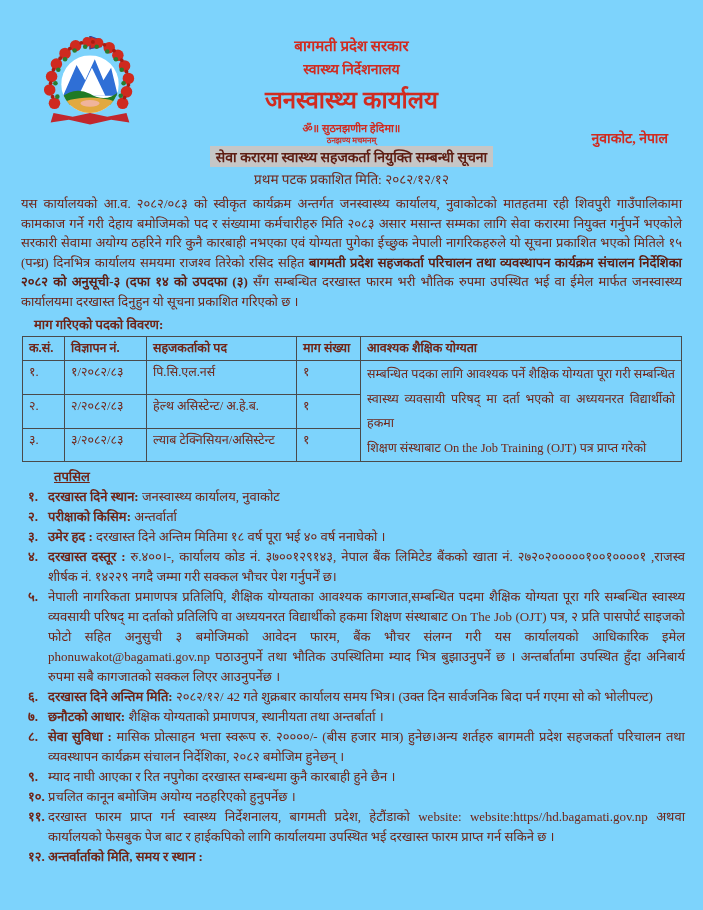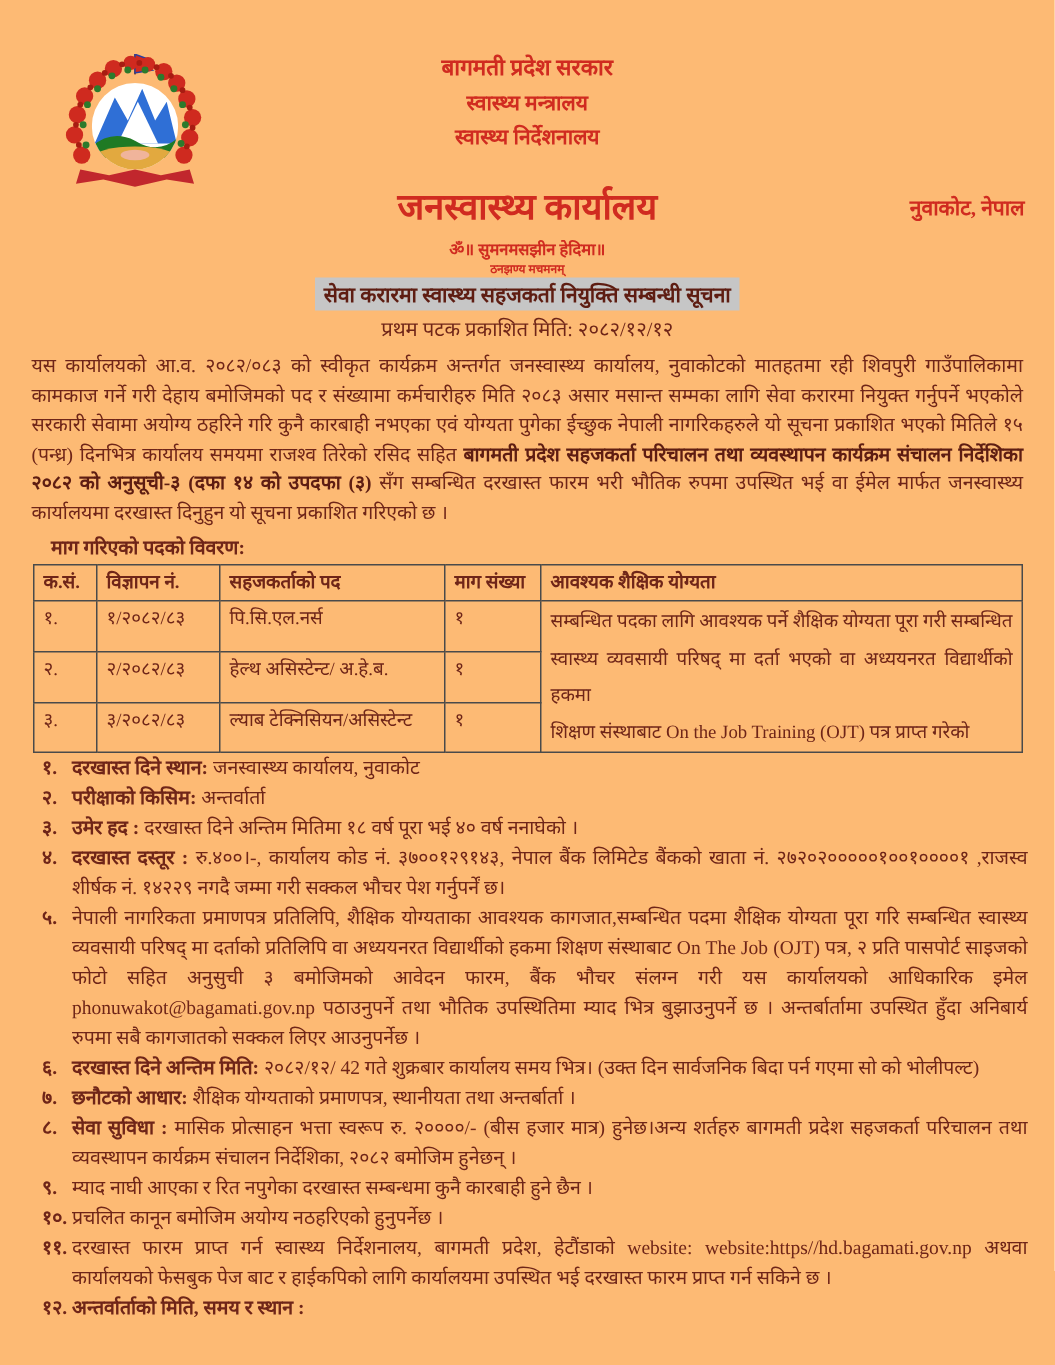--- a/index.html
+++ b/index.html
@@ -1,30 +1,30 @@
 <!DOCTYPE html>
 <html><head>
 <meta charset="utf-8">
 <style>
   html,body{margin:0;padding:0;}
   body{
     width:703px;height:910px;overflow:hidden;background:#ffffff;
     font-family:"Liberation Serif","DejaVu Serif",serif;
     color:#6f2518;
   }
-  .page{position:relative;width:703px;height:910px;background:#fdba74;}
+  .page{position:relative;width:703px;height:910px;background:#7dd3fc;}
   
   .letterhead{position:relative;padding-top:34px;text-align:center;}
   .logo{position:absolute;left:42px;top:36px;}
   .gov-line{font-size:15px;font-weight:bold;color:#d02b20;line-height:24px;}
   .ministry-line,.directorate-line{font-size:14px;font-weight:bold;color:#d02b20;line-height:23px;}
-  .office-line{font-size:24px;font-weight:bold;color:#d02b20;line-height:34px;margin-top:18px;}
+  .office-line{font-size:24px;font-weight:bold;color:#d02b20;line-height:34px;margin-top:2px;}
   .motto1{font-size:11px;font-weight:bold;color:#d02b20;line-height:14px;margin-top:4px;}
   .motto2{font-size:8px;font-weight:bold;color:#d02b20;line-height:11px;text-align:center;}
-  .location-line{position:absolute;right:20px;top:128px;font-size:14px;font-weight:bold;color:#d02b20;}
+  .location-line{position:absolute;right:35px;top:128px;font-size:14px;font-weight:bold;color:#d02b20;}
   
   .title-wrap{text-align:center;margin-top:0;}
   .notice-title{display:inline-block;background:#c6c6c6;padding:1px 6px;font-size:14px;font-weight:bold;color:#5e1d12;}
   .subtitle{text-align:center;font-size:13.5px;font-weight:normal;margin-top:3px;color:#6f2518;}
   
   .intro{margin:6px 21px 0 21px;font-size:13px;line-height:19.5px;text-align:justify;}
   .intro b{color:#5e1d12;}
   
   .caption{margin:4px 0 3px 34px;font-size:13px;font-weight:bold;}
   table.positions{border-collapse:collapse;margin-left:22px;width:660px;font-size:12.5px;}
@@ -111,24 +111,23 @@
         <polygon points="38,62 52,33 66,62" fill="#ffffff"></polygon>
         <path d="M20,64 Q34,52 50,60 Q66,70 80,58 L80,72 L20,72 Z" fill="#1f7a24"></path>
         <ellipse cx="50" cy="72" rx="29" ry="8" fill="#e2a93f"></ellipse>
         <ellipse cx="50" cy="70" rx="10" ry="3.6" fill="#f0b49b"></ellipse>
       </g>
 
       <path d="M12,80 L32,84 L50,80 L68,84 L88,80 L91,90 L72,87 L50,92 L28,87 L9,90 Z" fill="#c1272d"></path>
     </svg>
 
     <div class="gov-line">बागमती प्रदेश सरकार</div>
-    <div class="ministry-line">स्वास्थ्य मन्त्रालय</div>
     <div class="directorate-line">स्वास्थ्य निर्देशनालय</div>
     <div class="office-line">जनस्वास्थ्य कार्यालय</div>
-    <div class="motto1">ॐ॥ सुमनमसझीन हेदिमा॥</div>
+    <div class="motto1">ॐ॥ सुठनझणीन हेदिमा॥</div>
     <div class="motto2">ठनझण्य मचमनम्</div>
     <div class="location-line">नुवाकोट, नेपाल</div>
   </div>
 
   <div class="title-wrap">
     <span class="notice-title">सेवा करारमा स्वास्थ्य सहजकर्ता नियुक्ति सम्बन्धी सूचना</span>
   </div>
   <div class="subtitle">प्रथम पटक प्रकाशित मिति: २०८२/१२/१२</div>
 
   <p class="intro"><span>यस कार्यालयको आ.व. २०८२/०८३ को स्वीकृत कार्यक्रम अन्तर्गत जनस्वास्थ्य कार्यालय, नुवाकोटको मातहतमा रही शिवपुरी गाउँपालिकामा कामकाज गर्ने गरी देहाय बमोजिमको पद र संख्यामा कर्मचारीहरु मिति २०८३ असार मसान्त सम्मका लागि सेवा करारमा नियुक्त गर्नुपर्ने भएकोले सरकारी सेवामा अयोग्य ठहरिने गरि कुनै कारबाही नभएका एवं योग्यता पुगेका ईच्छुक नेपाली नागरिकहरुले यो सूचना प्रकाशित भएको मितिले १५ (पन्ध्र) दिनभित्र कार्यालय समयमा राजश्व तिरेको रसिद सहित </span><b>बागमती प्रदेश सहजकर्ता परिचालन तथा व्यवस्थापन कार्यक्रम संचालन निर्देशिका २०८२ को अनुसूची-३ (दफा १४ को उपदफा (३)</b><span> सँग सम्बन्धित दरखास्त फारम भरी भौतिक रुपमा उपस्थित भई वा ईमेल मार्फत जनस्वास्थ्य कार्यालयमा दरखास्त दिनुहुन यो सूचना प्रकाशित गरिएको छ ।</span></p>
@@ -169,20 +168,21 @@
     </tr>
     <tr>
       <td>३.</td>
       <td>३/२०८२/८३</td>
       <td>ल्याब टेक्निसियन/असिस्टेन्ट</td>
       <td class="center">१</td>
     </tr>
   </tbody>
     </table>
 
+  <div class="tapasil"><span>तपसिल</span></div>
 
   <div class="items">
     <div class="item"><span class="num">१.</span><span class="lbl">दरखास्त दिने स्थान:</span><span> जनस्वास्थ्य कार्यालय, नुवाकोट</span></div>
     <div class="item"><span class="num">२.</span><span class="lbl">परीक्षाको किसिम:</span><span> अन्तर्वार्ता</span></div>
     <div class="item"><span class="num">३.</span><span class="lbl">उमेर हद :</span><span> दरखास्त दिने अन्तिम मितिमा १८ वर्ष पूरा भई ४० वर्ष ननाघेको ।</span></div>
     <div class="item"><span class="num">४.</span><span class="lbl">दरखास्त दस्तूर :</span><span> रु.४००।-, कार्यालय कोड नं. ३७००१२९१४३, नेपाल बैंक लिमिटेड बैंकको खाता नं.  २७२०२०००००१००१००००१ ,राजस्व शीर्षक नं. १४२२९ नगदै जम्मा गरी सक्कल भौचर पेश गर्नुपर्नें छ।</span></div>
     <div class="item">
         <span class="num">५.</span>
         <span class="body-block">नेपाली नागरिकता प्रमाणपत्र प्रतिलिपि, शैक्षिक योग्यताका आवश्यक कागजात,सम्बन्धित पदमा शैक्षिक योग्यता पूरा गरि सम्बन्धित स्वास्थ्य व्यवसायी परिषद् मा दर्ताको प्रतिलिपि वा अध्ययनरत विद्यार्थीको हकमा शिक्षण संस्थाबाट On The Job (OJT) पत्र, २ प्रति पासपोर्ट साइजको फोटो सहित अनुसुची ३ बमोजिमको आवेदन फारम, बैंक भौचर संलग्न गरी यस कार्यालयको आधिकारिक इमेल phonuwakot@bagamati.gov.np पठाउनुपर्ने तथा भौतिक उपस्थितिमा म्याद भित्र बुझाउनुपर्ने छ । अन्तर्बार्तामा उपस्थित हुँदा अनिबार्य रुपमा सबै कागजातको सक्कल लिएर आउनुपर्नेछ ।</span>
       </div>

